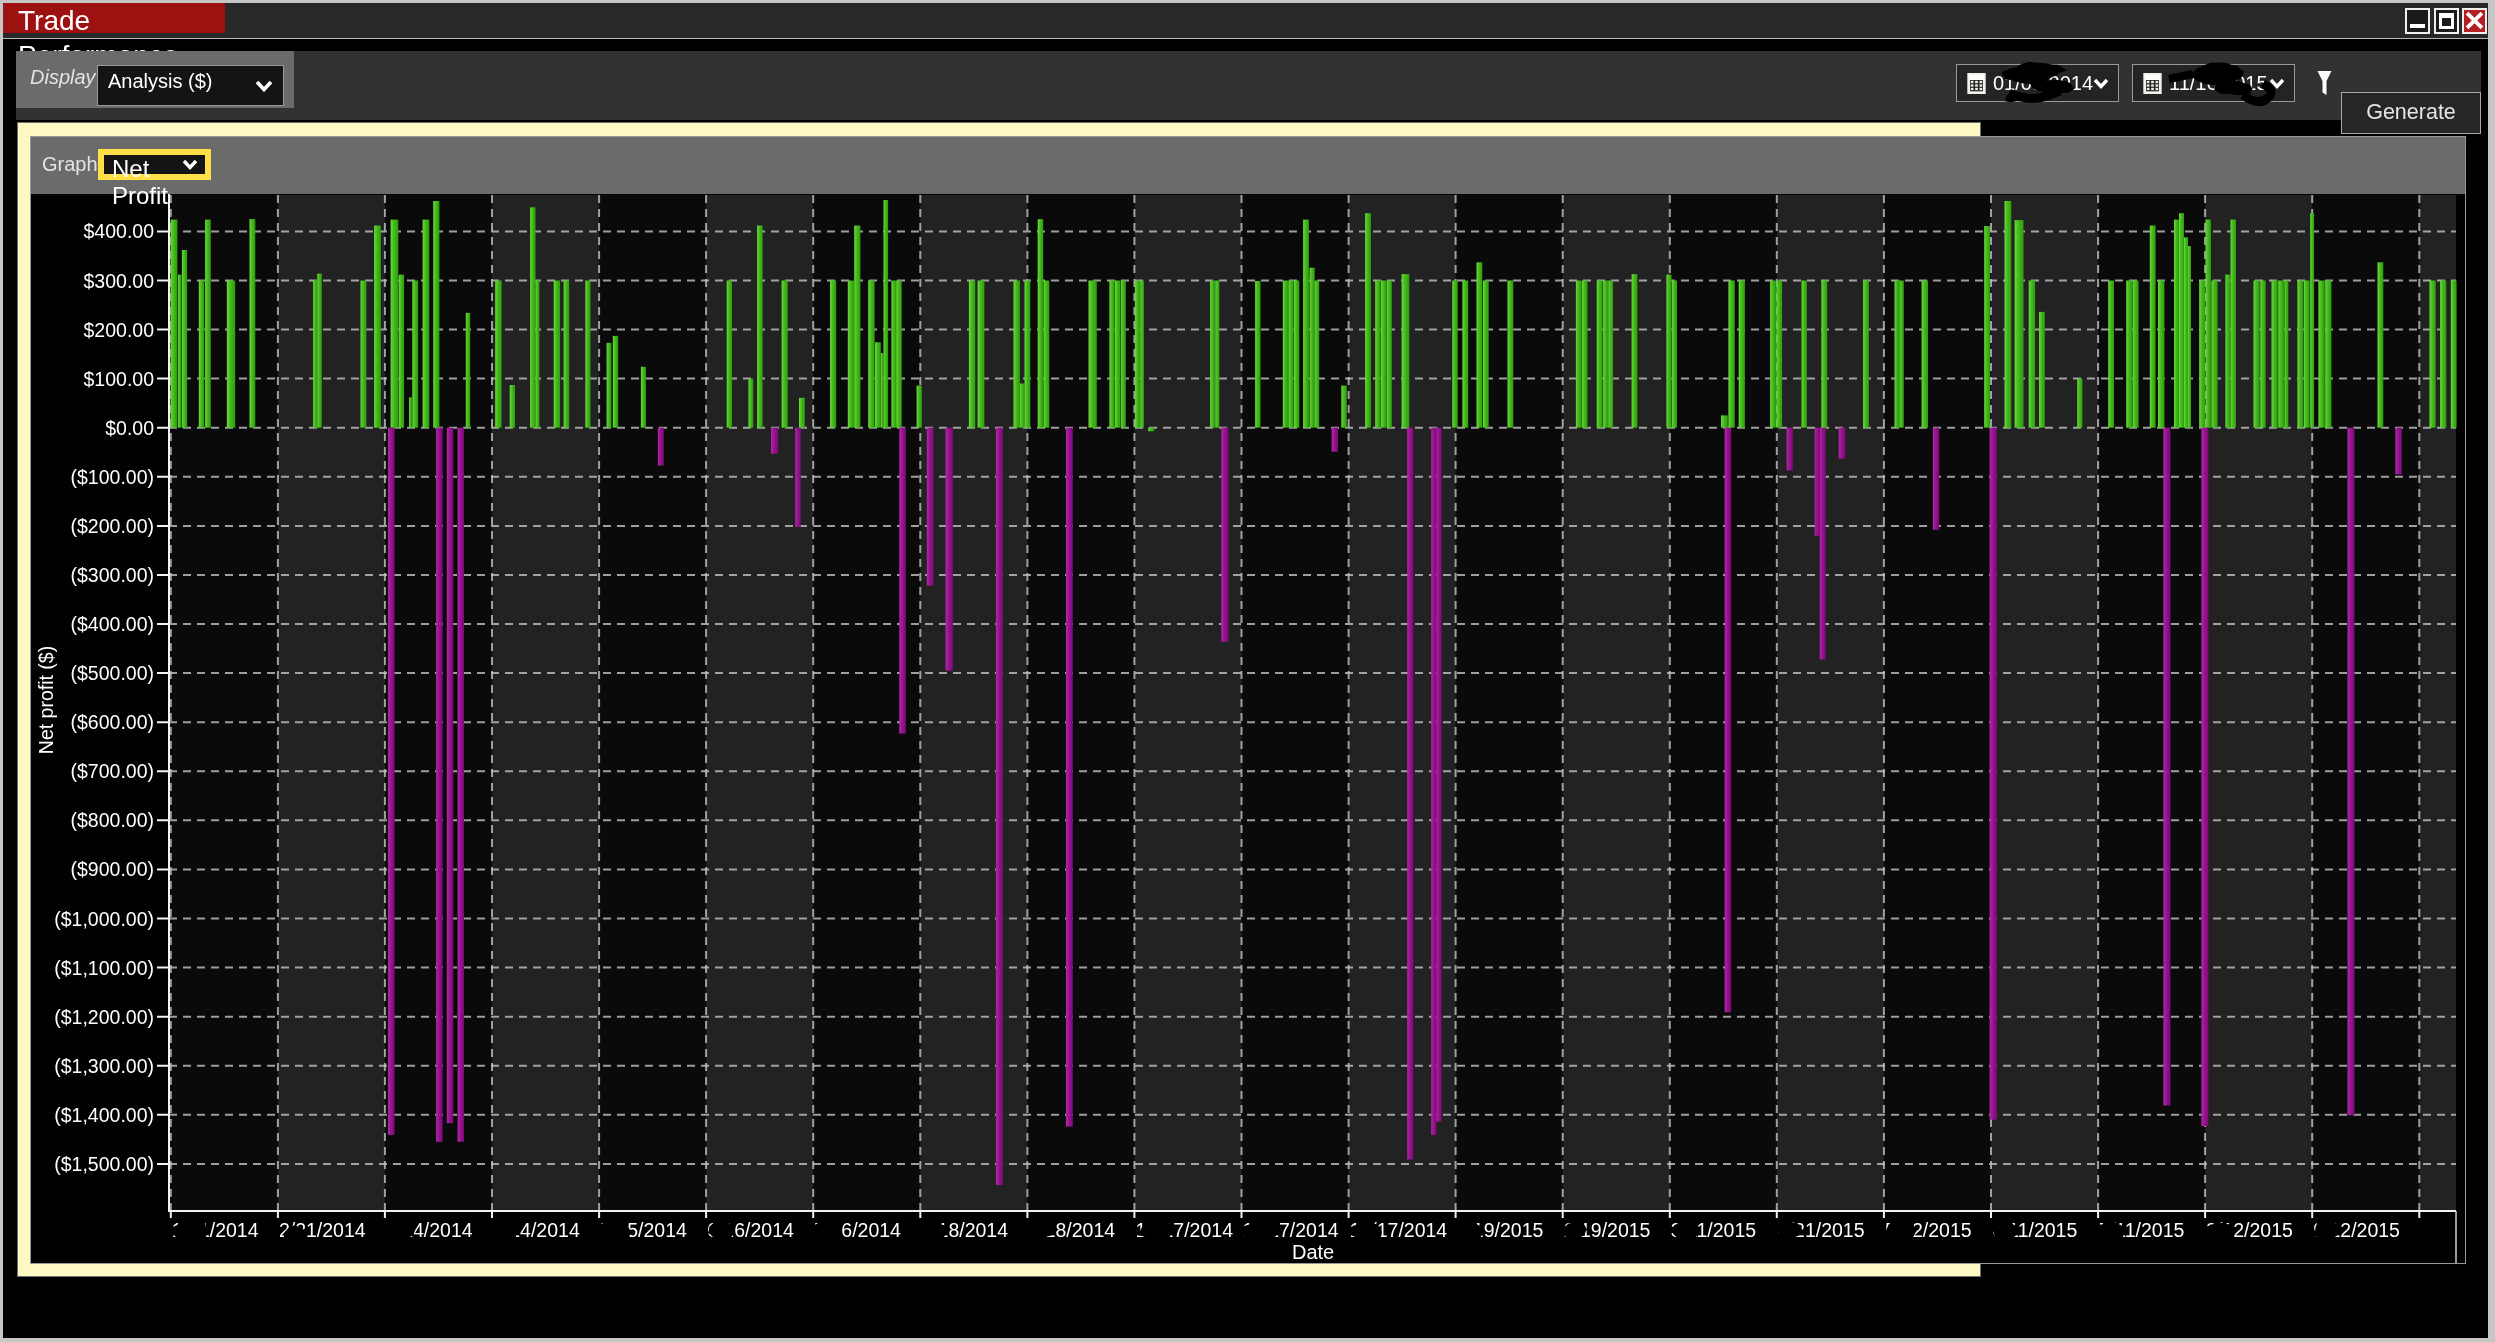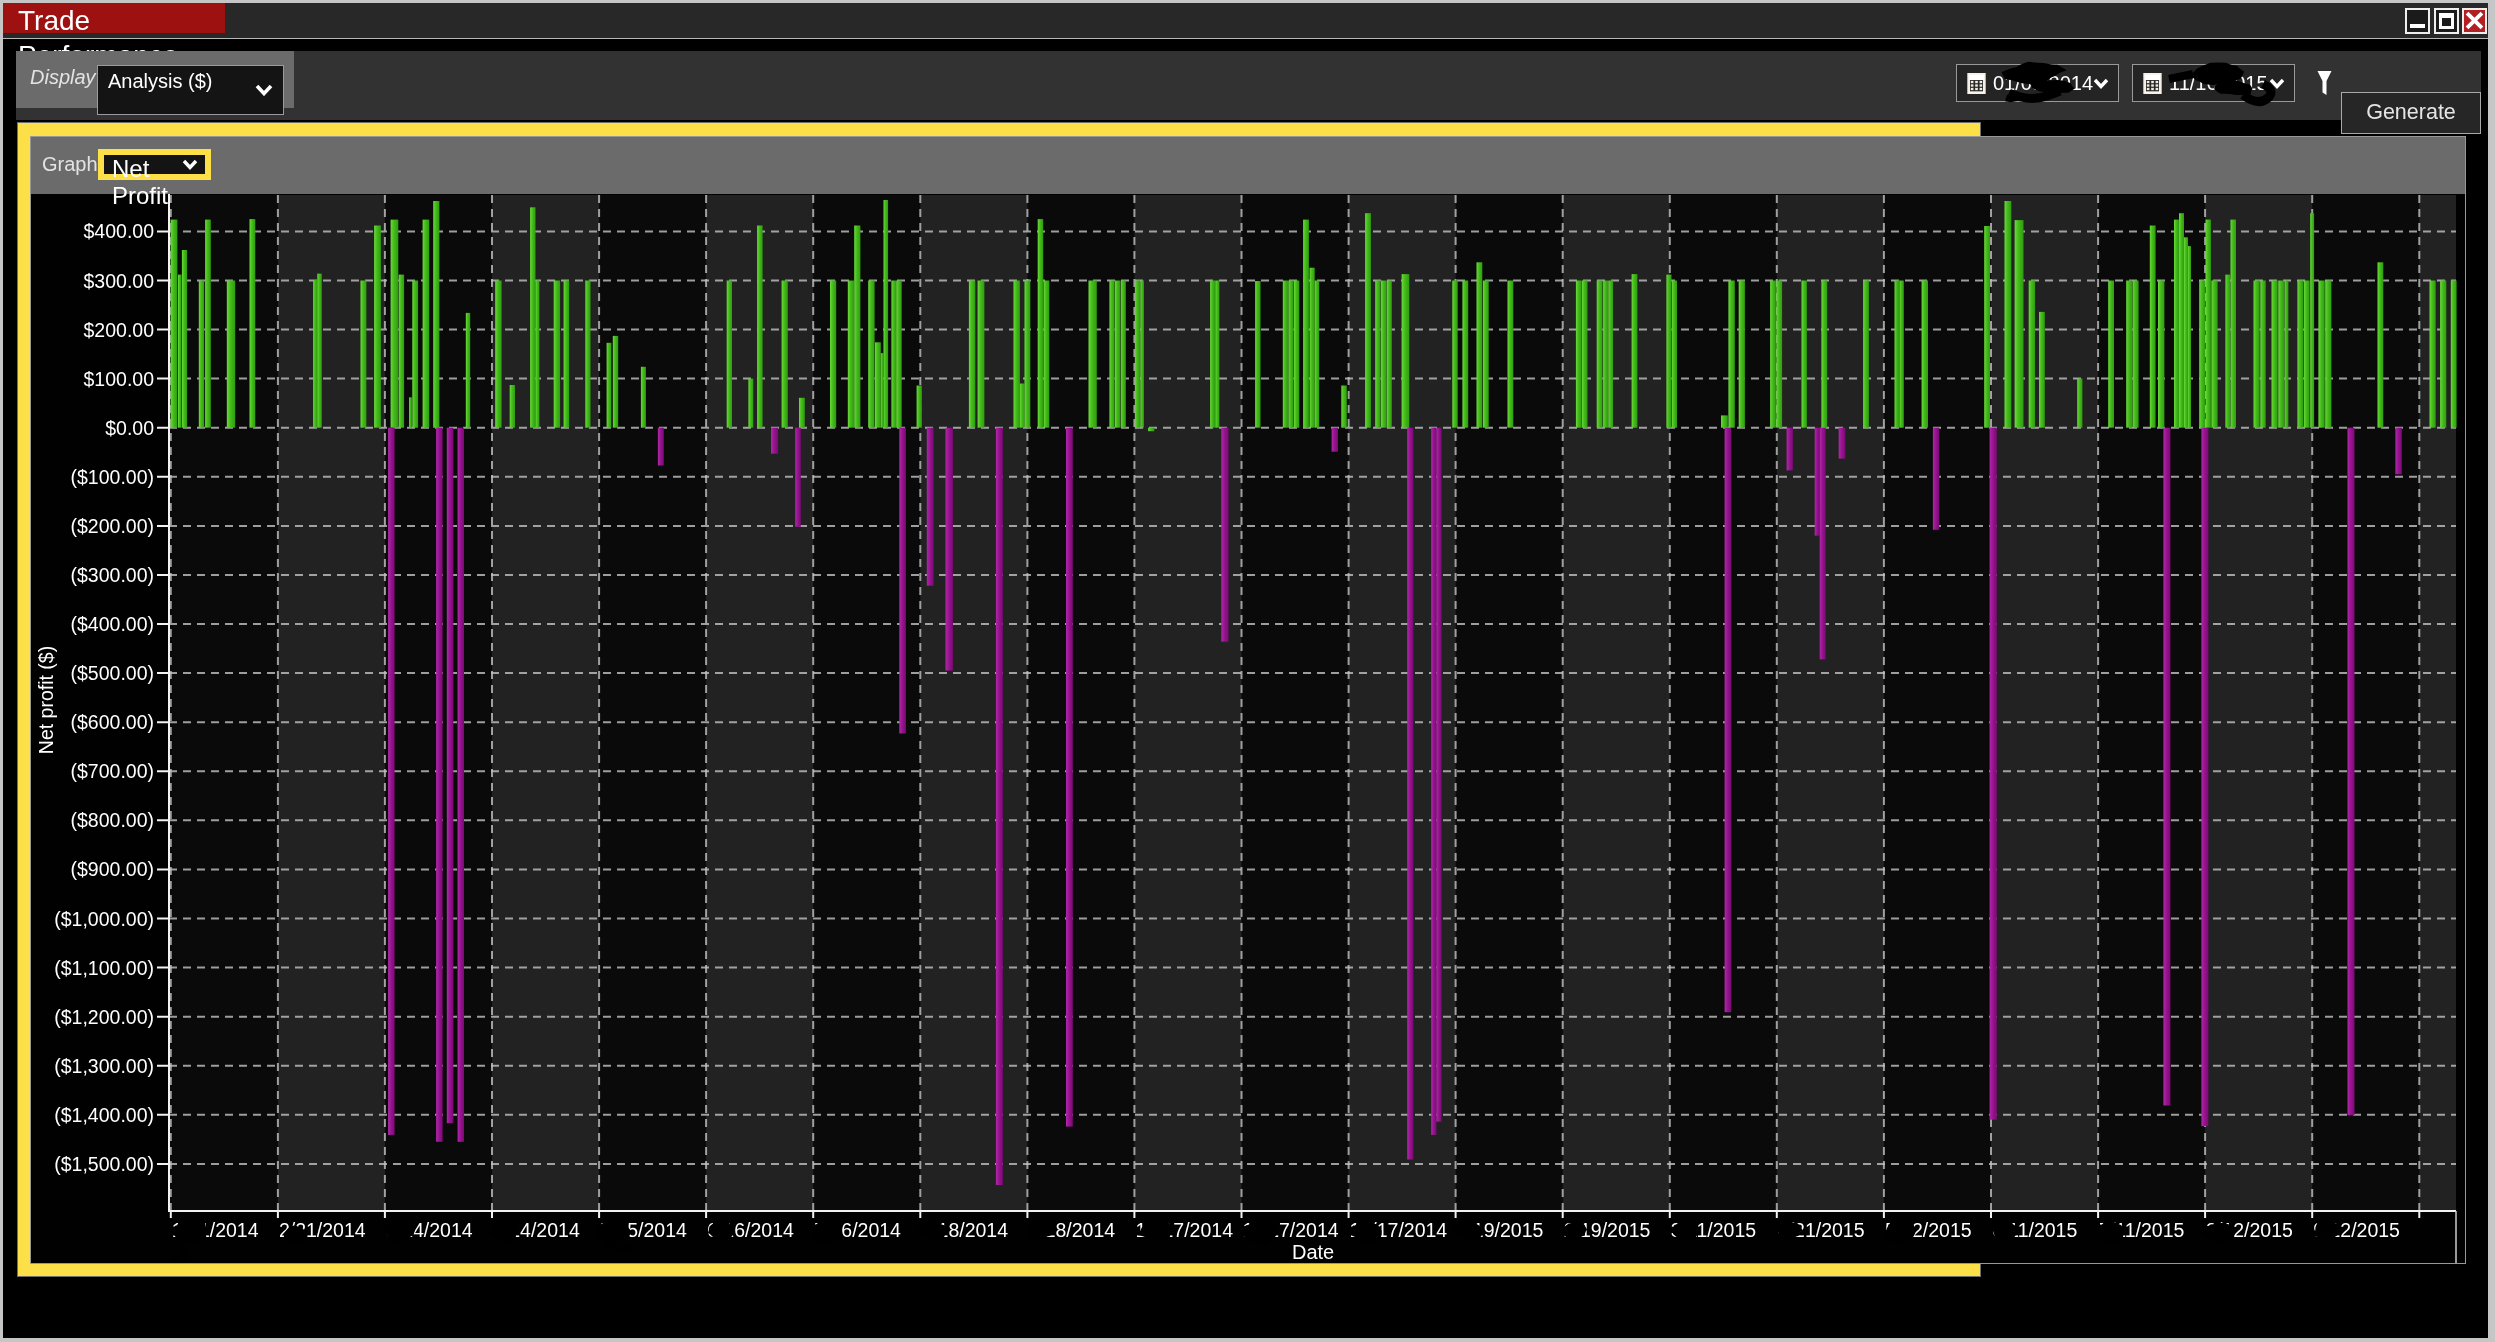--- a/index.html
+++ b/index.html
@@ -10,30 +10,30 @@
 #btnmin { right:58px; }
 #btnmin i { position:absolute; left:3px; right:3px; bottom:4px; height:4px; background:#fff; }
 #btnmax { right:29px; }
 #btnmax i { position:absolute; left:3px; right:3px; top:3px; bottom:3px; border:3px solid #fff; border-top-width:5px; }
 #btnclose { right:1px; background:#b41f24; }
 #toolbar { position:absolute; left:13px; top:48px; width:2465px; height:69px; background:#323232; }
 #displaypanel { position:absolute; left:0; top:0; width:278px; height:57px; background:#6b6b6b; }
 #displaypanel label { position:absolute; left:14px; top:15px; font-size:20px; color:#e3e3e3;font-style:italic; }
 .combo { position:absolute; background:#141414; border:1px solid #9a9a9a; color:#fff; font-size:20px; }
 .combo .chev { position:absolute; right:10px; top:50%; margin-top:-6px; }
-#displaycombo { left:81px; top:14px; width:187px; height:50px; line-height:31px; padding-left:10px; }
+#displaycombo { left:81px; top:14px; width:187px; height:41px; line-height:31px; padding-left:10px; }
 .datebox { position:absolute; top:13px; width:163px; height:37.5px; background:#242424; border:1px solid #999; color:#fff; font-size:20px; line-height:36px; }
 .datebox .cal { position:absolute; left:10px; top:8px; }
 .datebox .txt { position:absolute; left:36px; }
 .datebox .chev { position:absolute; right:9px; top:13px; }
 #date1 { left:1940px; }
 #date2 { left:2116px; }
 #funnel { position:absolute; left:2301px; top:20px; }
 #genbtn { position:absolute; left:2325px; top:9px; width:140px; height:42px; background:#262626; border:1.5px solid #a8a8a8; color:#e5e5e5; font-size:21.5px; text-align:center; line-height:39px;margin-top:32px; }
-#tabpage { position:absolute; left:14px; top:119px; width:1964px; height:1155px; border:1px solid #6f6f6f; background:#fde047; }
+#tabpage { position:absolute; left:14px; top:119px; width:1964px; height:1155px; border:1px solid #6f6f6f; background:#fef9c3; }
 #chartpanel { position:absolute; left:12px; top:13px; width:2436px; height:1128px; border:1px solid #989898; background:#010101; }
 #graphbar { position:absolute; left:0; top:0; width:100%; height:57px; background:#6b6b6b; }
 #graphbar label { position:absolute; left:11px; top:16px; font-size:20px; color:#e3e3e3; }
 #graphcombo { position:absolute; left:67px; top:12px; width:113px; height:31px; background:#141414; border:6px solid #fde047; color:#fff; font-size:24px; line-height:27px; padding-left:8px; }
 #graphcombo .chev { position:absolute; right:7px; top:50%; margin-top:-6px; }
 #plot { position:absolute; left:0; top:57px; }
 #tabstrip { position:absolute; left:13px; top:1275px; width:2465px; height:60px; border-top:1.5px solid #9a9a9a; background:#000; }
 #reporttab { position:absolute; left:35px; top:0; width:109px; height:52px; border-left:1.5px solid #fff; border-right:1.5px solid #fff; color:#fff; font-size:21px; font-weight:600; line-height:44px; padding-left:10px; }
 #plustab { position:absolute; left:144.5px; top:0; width:35px; height:52px; background:#3b3b3b; color:#fff; font-size:27px; text-align:center; line-height:46px; }
 svg { display:block; }

